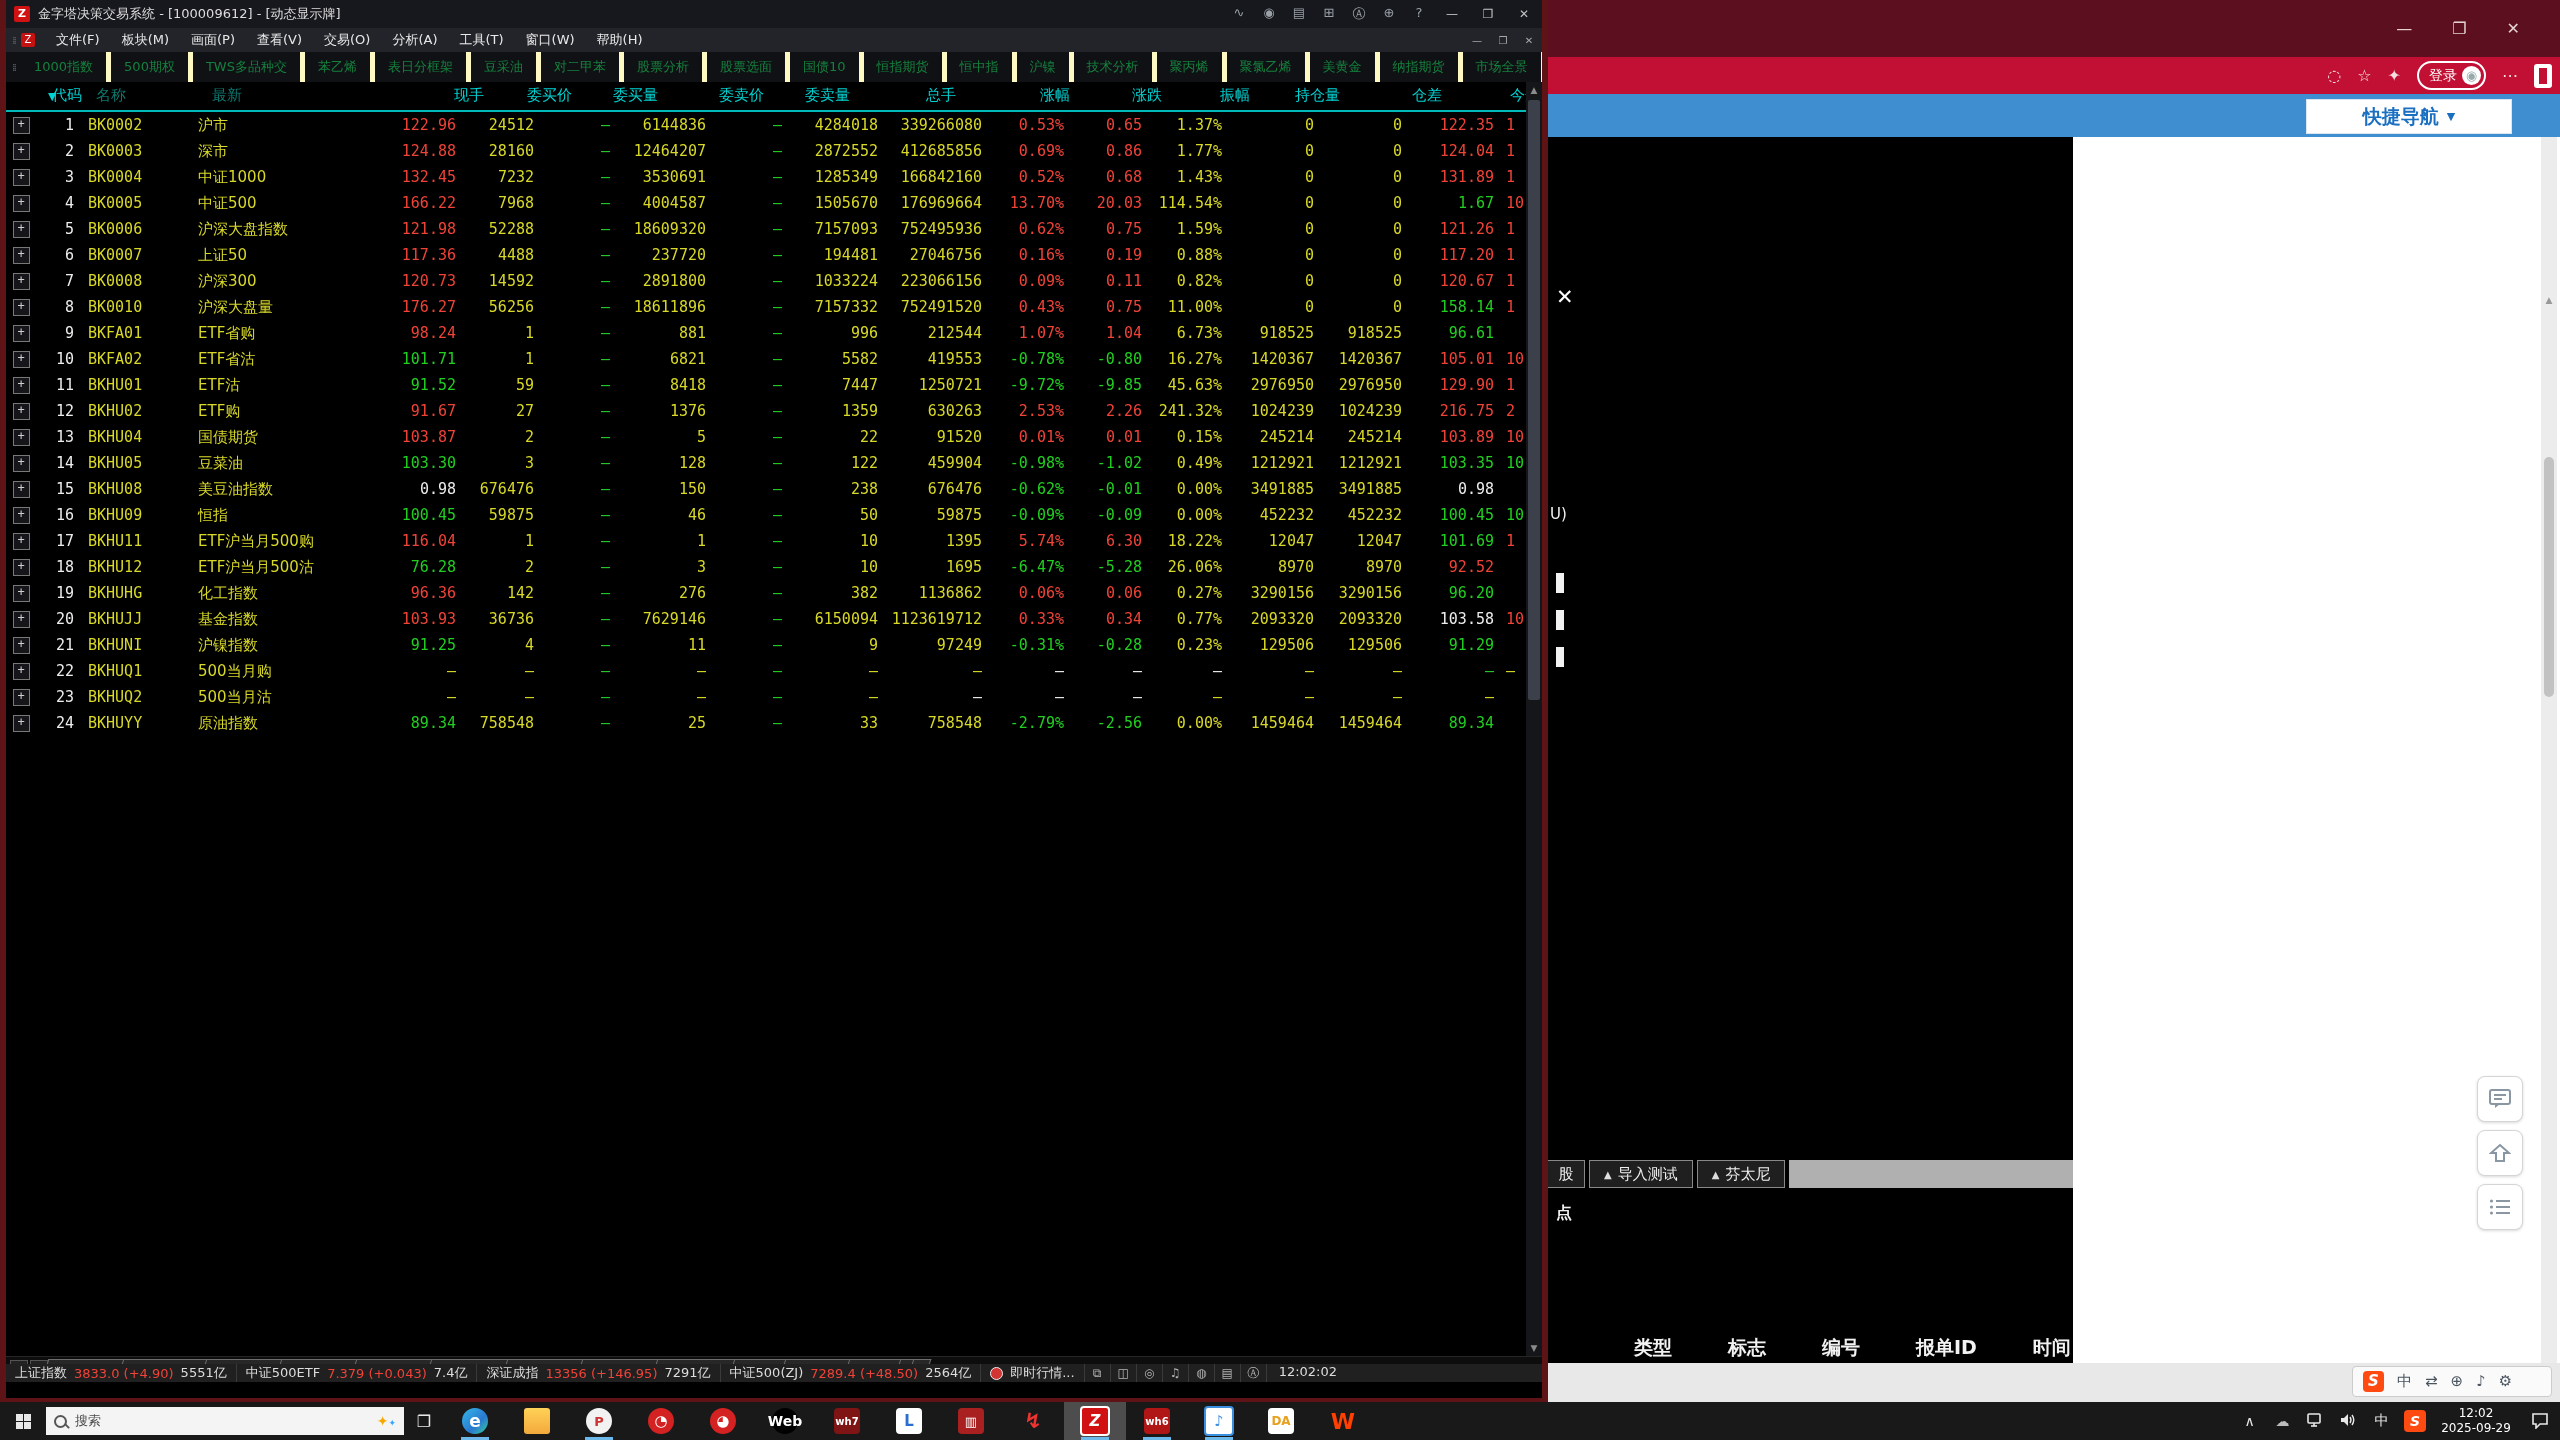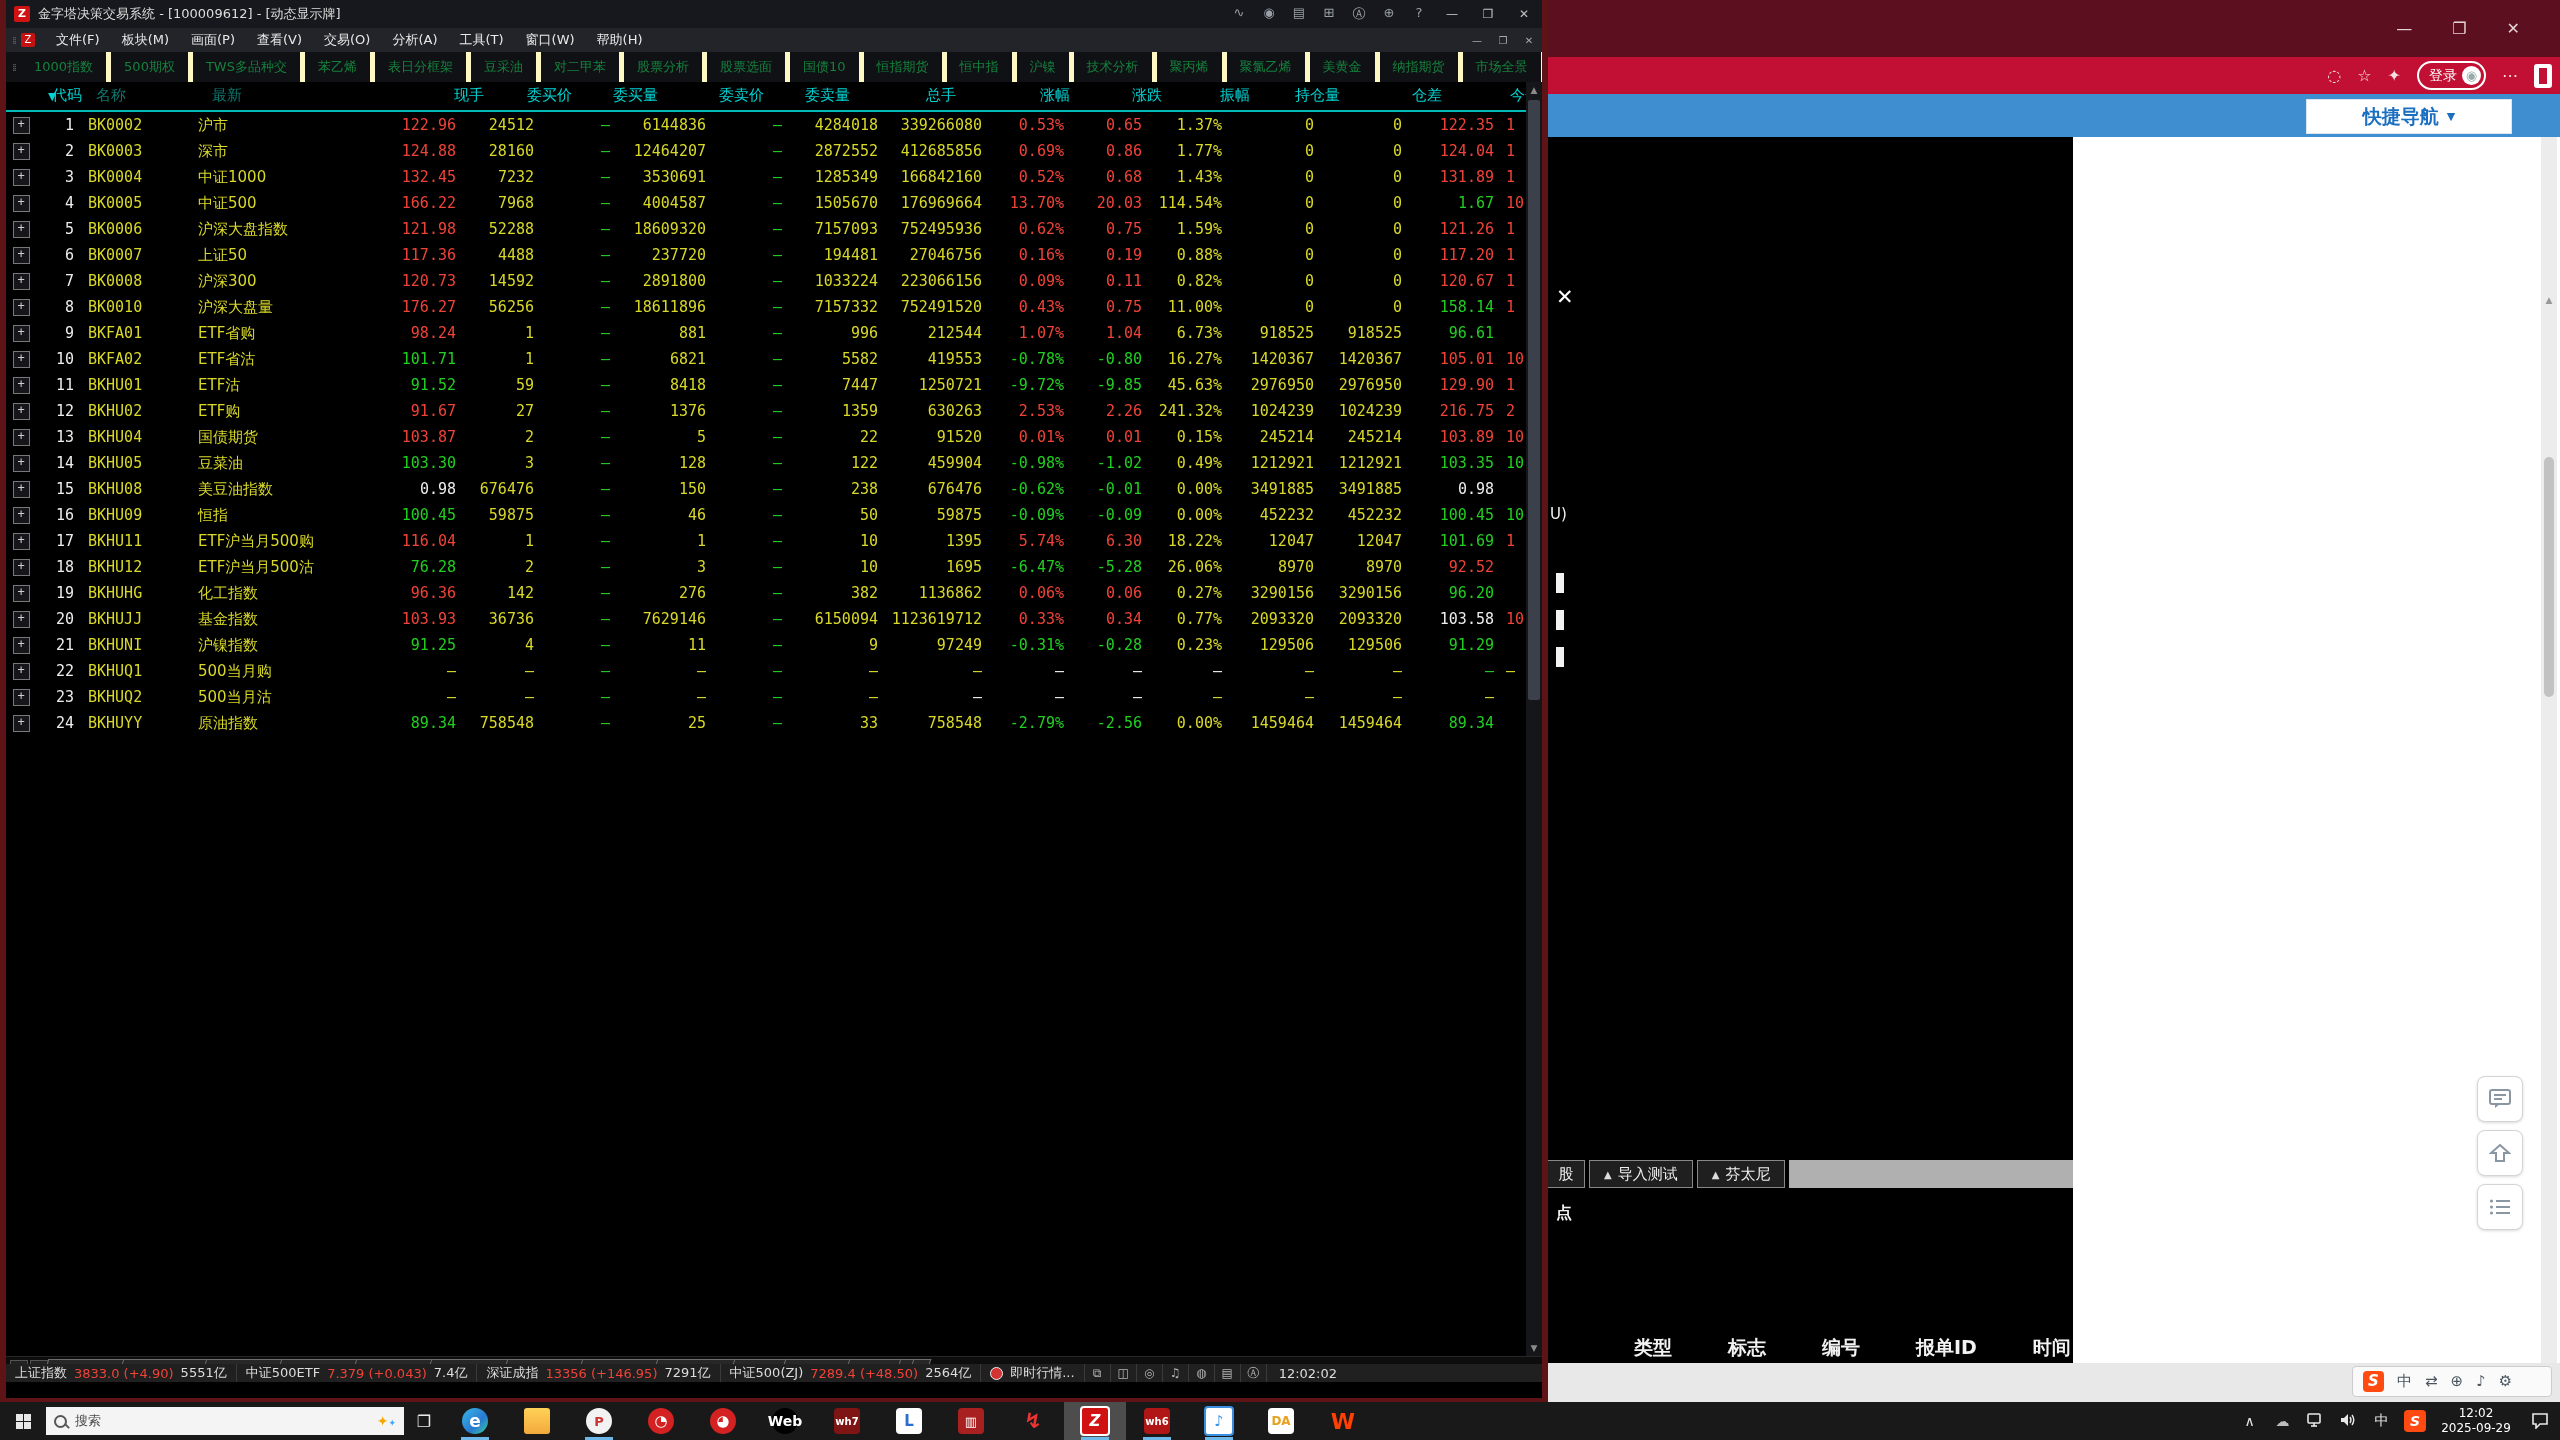--- a/index.html
+++ b/index.html
@@ -47,21 +47,21 @@
   
   #boardtabs{position:absolute;left:0;top:1356px;width:1536px;height:24px;background:#0d0d0d;border-top:1px solid #262626;display:flex;align-items:flex-end;padding-left:4px;box-sizing:border-box;overflow:hidden}
   .nav-btn{width:16px;height:18px;border:1px solid #555;background:#222;color:#bbb;font-size:8px;line-height:16px;text-align:center;margin-right:2px;flex:none}
   .btab{height:20px;padding:0 10px;transform:skewX(-18deg);background:#272727;border:1px solid #6e6e6e;border-bottom:none;margin-left:-5px;display:flex;align-items:center;flex:none}
   .btab>span{transform:skewX(18deg);color:#e8e8e8;font-size:12px;white-space:nowrap;display:flex;align-items:center;gap:4px}
   .btab .tri{color:#cfcfcf;font-size:8px}
   .btab.empty{width:16px;padding:0}
   .hgrip{margin-left:26px;align-self:center;display:flex;gap:2px}
   .hgrip i{width:2px;height:10px;background:#7a7a7a;display:block}
   
-  #statusbar{position:absolute;left:0;top:1364px;width:1536px;height:18px;background:#202020;display:flex;align-items:center;font-size:13px;color:#ddd;overflow:hidden}
+  #statusbar{position:absolute;left:0;top:1364px;width:1536px;height:18px;background:#202020;display:flex;font-size:13px;color:#ddd;overflow:hidden}
   .seg{padding:0 9px;display:flex;gap:7px;align-items:center;border-right:1px solid #3a3a3a;height:100%;white-space:nowrap}
   .seg .val{color:#ef4338}
   .feeddot{width:11px;height:11px;border-radius:50%;background:#d23333;border:1px solid #f0f0f0;flex:none}
   .sicon{width:25px;flex:none;text-align:center;color:#b5b5b5;border-right:1px solid #3a3a3a;height:100%;line-height:18px;font-size:12px}
   #stime{padding:0 12px;white-space:nowrap}
   
   #edge-title{position:absolute;left:1548px;top:0;width:1012px;height:57px;background:#5c0f1e;display:flex;align-items:center;justify-content:flex-end;gap:40px;padding-right:40px;box-sizing:border-box;color:#e3d3d3;font-size:16px}
   #edge-tools{position:absolute;left:1548px;top:57px;width:1012px;height:37px;background:#c21034;display:flex;align-items:center;justify-content:flex-end;gap:16px;padding-right:8px;box-sizing:border-box}
   .eticon{color:#f4dede;font-size:16px}
   #login-pill{height:25px;border:2px solid #fff;border-radius:15px;display:flex;align-items:center;gap:5px;padding:0 3px 0 10px;color:#fff;font-size:14px}

